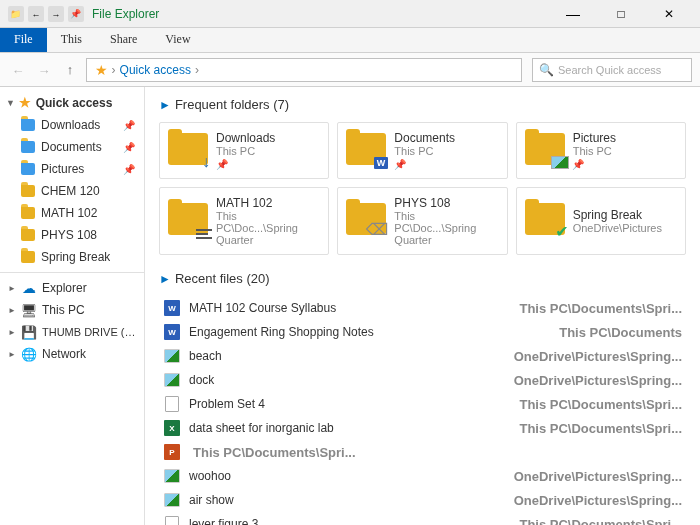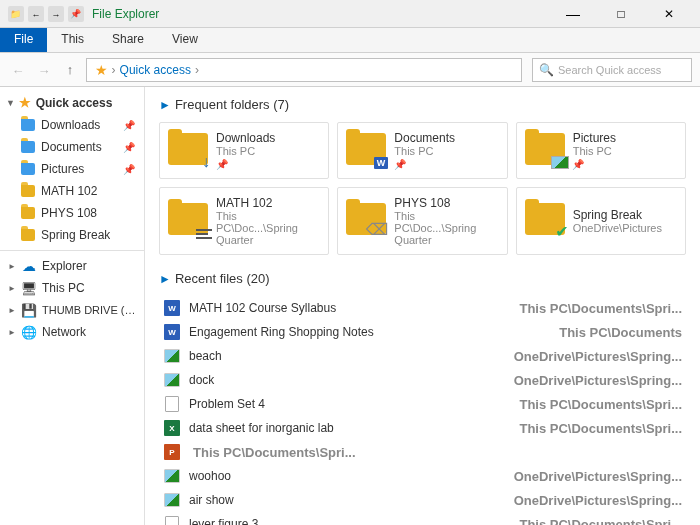--- a/index.html
+++ b/index.html
@@ -5,21 +5,21 @@
     * { margin: 0; padding: 0; box-sizing: border-box; }
     body { font-family: 'Segoe UI', Arial, sans-serif; font-size: 12px; background: #f0f0f0; width: 700px; height: 525px; overflow: hidden; }
 
     
     .title-bar { background: #f0f0f0; height: 28px; display: flex; align-items: center; padding: 0 8px; font-size: 12px; border-bottom: 1px solid #d0d0d0; }
     .title-bar-icons { display: flex; gap: 4px; margin-right: 8px; }
     .title-icon { width: 16px; height: 16px; background: #c0c0c0; border-radius: 2px; display: flex; align-items: center; justify-content: center; font-size: 9px; }
     .title-text { font-size: 12px; color: #15803d; }
 
     
-    .ribbon { background: #f5f5f5; border-bottom: 1px solid #d0d0d0; }
+    .ribbon { background: #f5f5f5; border-bottom: 1px solid #d0d0d0; font-family: Liberation Serif, serif; }
     .ribbon-tabs { display: flex; height: 24px; }
     .ribbon-tab { padding: 4px 14px; font-size: 12px; cursor: pointer; color: #333; }
     .ribbon-tab.active { background: #005fb8; color: white; }
 
     
     .address-bar { background: #fafafa; padding: 5px 8px; display: flex; align-items: center; gap: 6px; border-bottom: 1px solid #d0d0d0; height: 34px; }
     .nav-btn { width: 20px; height: 20px; display: flex; align-items: center; justify-content: center; cursor: pointer; color: #555; font-size: 13px; border-radius: 2px; }
     .nav-btn.disabled { color: #bbb; cursor: default; }
     .address-path { display: flex; align-items: center; background: white; border: 1px solid #c0c0c0; flex: 1; height: 24px; padding: 0 8px; font-size: 12px; color: #333; }
     .star-icon { color: #f5a623; font-size: 14px; }
@@ -148,20 +148,26 @@
       <span class="sidebar-icon">
         <div class="folder-icon" style="background:#3d9be9; width:14px; height:12px;"></div>
       </span>
       <span class="sidebar-label">Pictures</span>
       <span class="sidebar-pin">📌</span>
     </div>
     <div class="sidebar-item" style="padding-left:20px;">
       <span class="sidebar-icon">
         <div class="folder-icon" style="background:#e8b020; width:14px; height:12px;"></div>
       </span>
+      <span class="sidebar-label">CHEM 120</span>
+    </div>
+    <div class="sidebar-item" style="padding-left:20px;">
+      <span class="sidebar-icon">
+        <div class="folder-icon" style="background:#e8b020; width:14px; height:12px;"></div>
+      </span>
       <span class="sidebar-label">MATH 102</span>
     </div>
     <div class="sidebar-item" style="padding-left:20px;">
       <span class="sidebar-icon">
         <div class="folder-icon" style="background:#e8b020; width:14px; height:12px;"></div>
       </span>
       <span class="sidebar-label">PHYS 108</span>
     </div>
     <div class="sidebar-item" style="padding-left:20px;">
       <span class="sidebar-icon">

